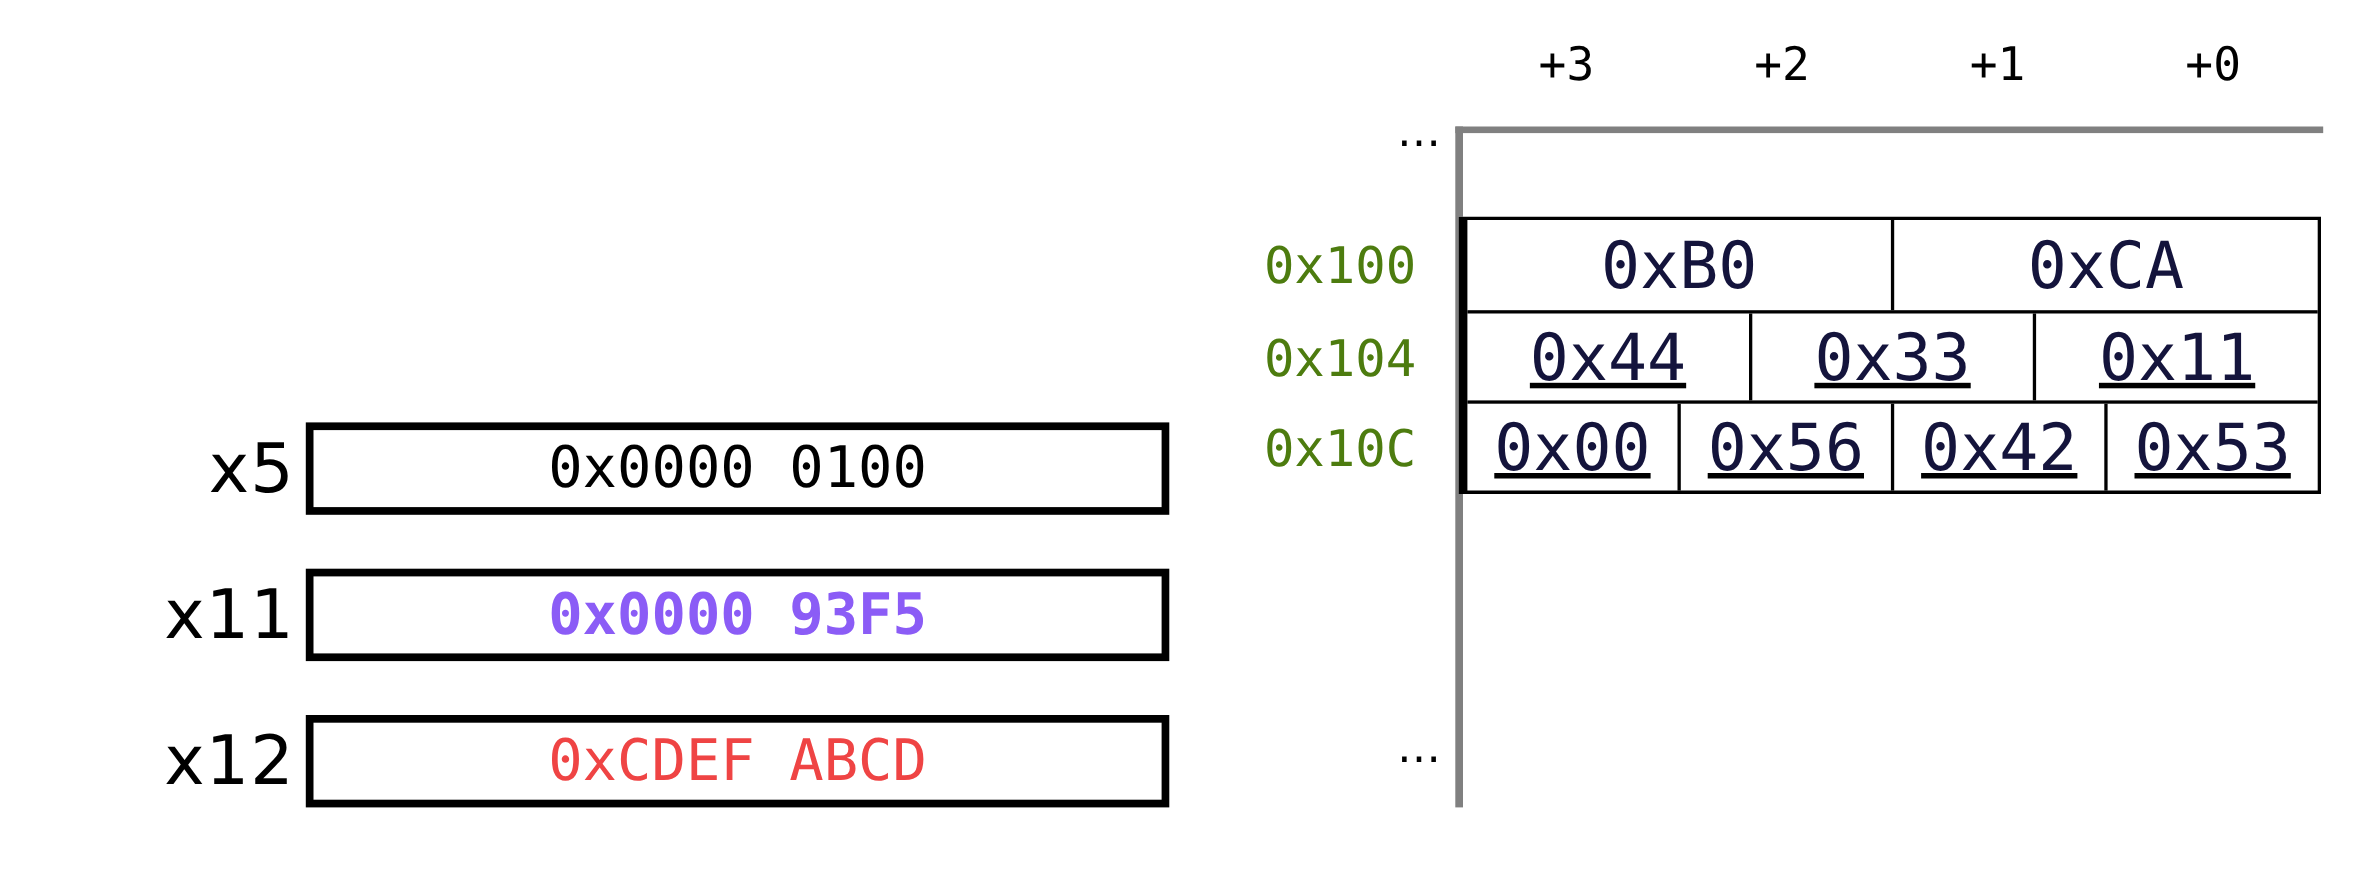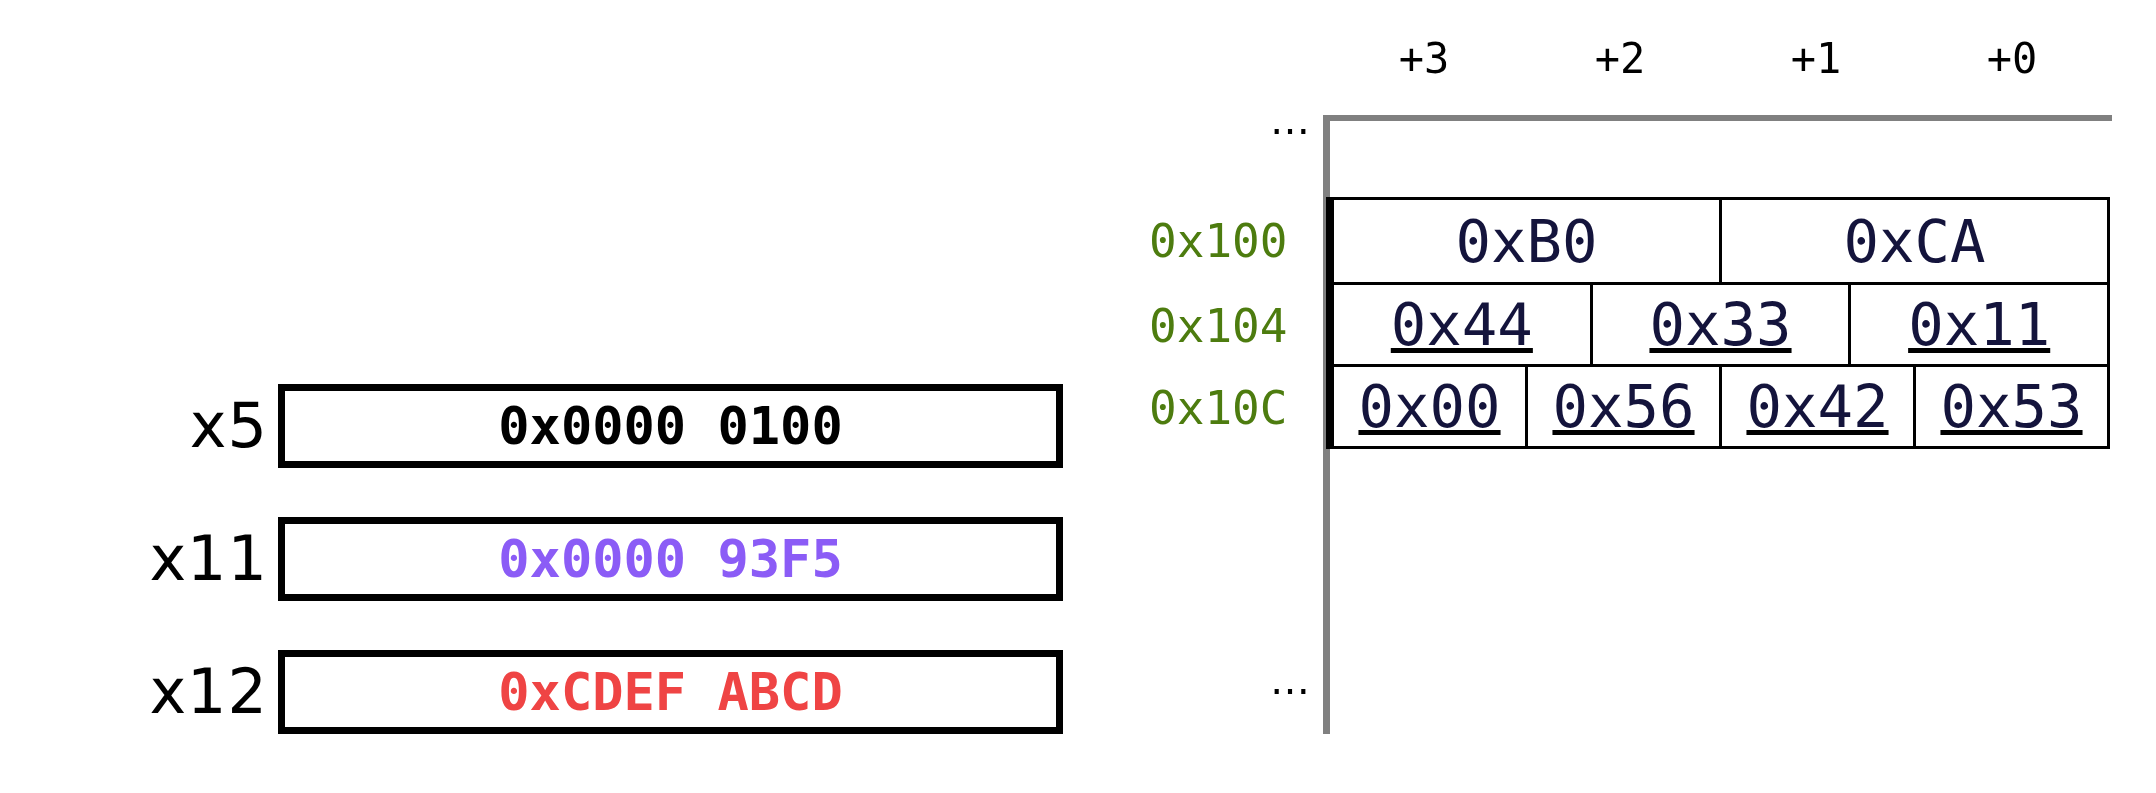--- a/index.html
+++ b/index.html
@@ -45,21 +45,20 @@
     background:#ffffff;
     display:flex;
     align-items:center;
     justify-content:center;
   }
   .reg-value {
     font-family:"DejaVu Sans Mono", monospace;
     font-size:52px;
     line-height:1;
     white-space:pre;
-    font-weight:bold;
   }
   .reg-value.black { color:#000000; }
   .reg-value.navy  { color:#ef4444; }
   .reg-value.blue  { color:#8b5cf6; font-weight:bold; }
 
   
   #memory {
     position:absolute;
     left:1060px; top:0;
     width:1096px; height:793px;

